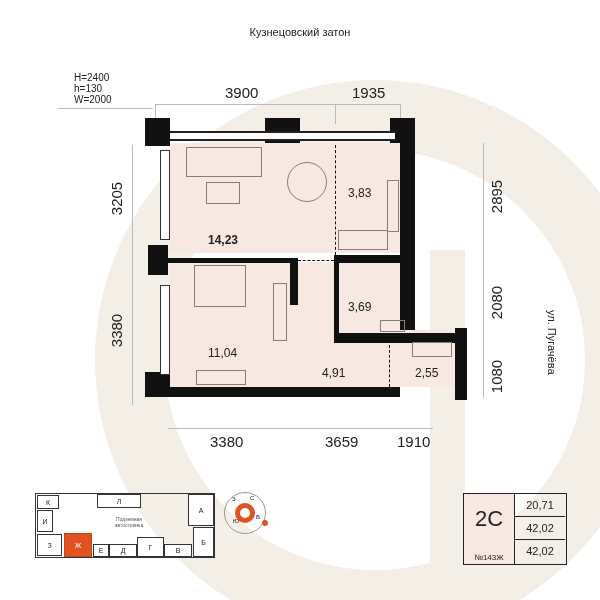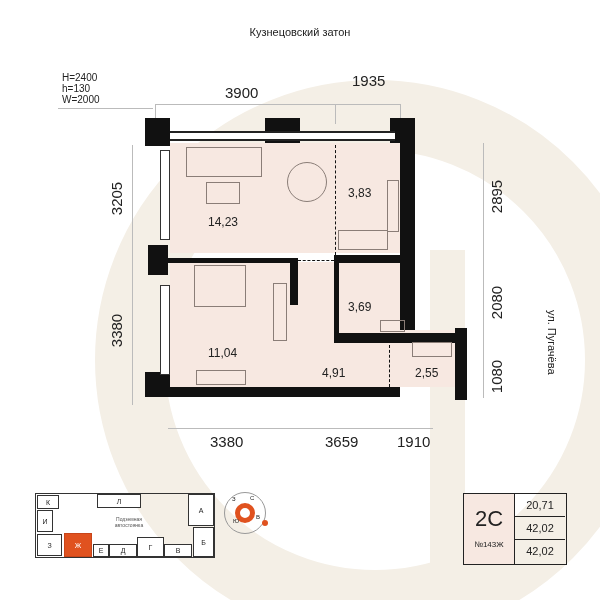--- a/index.html
+++ b/index.html
@@ -2,21 +2,21 @@
 <html><head>
 <meta charset="utf-8">
 <style>
   html,body{margin:0;padding:0;background:#fff;}
   body{width:600px;height:600px;position:relative;overflow:hidden;font-family:"Liberation Sans",sans-serif;color:#222;}
   .abs{position:absolute;}
   .bg-arc{position:absolute;left:95px;top:80px;width:560px;height:560px;border-radius:50%;border:70px solid #f4efe6;box-sizing:border-box;}
   .bg-bar{position:absolute;left:430px;top:250px;width:35px;height:350px;background:#f4efe6;}
   .title{position:absolute;top:26px;left:0;width:600px;text-align:center;font-size:11px;}
   .street{position:absolute;left:558px;top:310px;font-size:11px;transform:rotate(90deg);transform-origin:left top;white-space:nowrap;}
-  .hdim{position:absolute;font-size:10px;line-height:11px;left:62px;top:72px;}
+  .hdim{position:absolute;font-size:10px;line-height:11px;left:74px;top:72px;}
   .dim{position:absolute;font-size:15px;color:#222;}
   .vdim{position:absolute;font-size:15px;transform:rotate(-90deg);transform-origin:center;}
   .line{position:absolute;background:#bbb;}
   .room{position:absolute;background:#f7e8e1;}
   .wall{position:absolute;background:#111;}
   .area{position:absolute;font-size:12px;}
   .furn{position:absolute;border:1px solid #8a7d77;box-sizing:border-box;}
   .dash{position:absolute;border-left:1.5px dashed #111;}
   .dashh{position:absolute;border-top:1.5px dashed #111;}
   .mini{position:absolute;border:1.5px solid #333;box-sizing:border-box;background:#fff;font-size:7px;display:flex;align-items:center;justify-content:center;}
@@ -38,21 +38,21 @@
   <div>h=130</div>
   <div>W=2000</div>
 </div>
 <div class="line" style="left:58px;top:108px;width:95px;height:1px;"></div>
 
 <div class="line" style="left:155px;top:104px;width:245px;height:1px;"></div>
 <div class="line" style="left:155px;top:104px;width:1px;height:20px;"></div>
 <div class="line" style="left:335px;top:104px;width:1px;height:20px;"></div>
 <div class="line" style="left:400px;top:104px;width:1px;height:20px;"></div>
 <div class="dim" style="left:225px;top:84px;">3900</div>
-<div class="dim" style="left:352px;top:72px;">1935</div>
+<div class="dim" style="left:352px;top:84px;">1935</div>
 
 <div class="line" style="left:168px;top:428px;width:265px;height:1px;"></div>
 <div class="dim" style="left:210px;top:433px;">3380</div>
 <div class="dim" style="left:325px;top:433px;">3659</div>
 <div class="dim" style="left:397px;top:433px;">1910</div>
 
 <div class="line" style="left:132px;top:145px;width:1px;height:260px;"></div>
 <div class="vdim" style="left:100px;top:190px;">3205</div>
 <div class="vdim" style="left:100px;top:322px;">3380</div>
 
@@ -91,21 +91,21 @@
   <div class="furn" style="left:206px;top:182px;width:34px;height:22px;"></div>
   <div class="furn" style="left:287px;top:162px;width:40px;height:40px;border-radius:50%;"></div>
   <div class="furn" style="left:387px;top:180px;width:12px;height:52px;"></div>
   <div class="furn" style="left:338px;top:230px;width:50px;height:20px;"></div>
   <div class="furn" style="left:194px;top:265px;width:52px;height:42px;"></div>
   <div class="furn" style="left:273px;top:283px;width:14px;height:58px;"></div>
   <div class="furn" style="left:196px;top:370px;width:50px;height:15px;"></div>
   <div class="furn" style="left:380px;top:320px;width:25px;height:12px;"></div>
   <div class="furn" style="left:412px;top:342px;width:40px;height:15px;"></div>
 
-  <div class="area" style="left:208px;top:215px;">14,23</div>
+  <div class="area" style="left:208px;top:233px;font-weight:bold;">14,23</div>
   <div class="area" style="left:348px;top:186px;">3,83</div>
   <div class="area" style="left:208px;top:346px;">11,04</div>
   <div class="area" style="left:348px;top:300px;">3,69</div>
   <div class="area" style="left:322px;top:366px;">4,91</div>
   <div class="area" style="left:415px;top:366px;">2,55</div>
 </div>
 
 <div>
   <div class="abs" style="left:35px;top:493px;width:180px;height:65px;border:1.5px solid #333;box-sizing:border-box;"></div>
   <div class="mini" style="left:37px;top:495px;width:22px;height:14px;">К</div>
@@ -128,18 +128,18 @@
   <div class="abs" style="left:250px;top:495px;font-size:6px;">С</div>
   <div class="abs" style="left:232px;top:496px;font-size:6px;">З</div>
   <div class="abs" style="left:233px;top:518px;font-size:6px;">Ю</div>
   <div class="abs" style="left:256px;top:514px;font-size:6px;">В</div>
   <div class="abs" style="left:262px;top:520px;width:6px;height:6px;border-radius:50%;background:#e0521f;"></div>
 </div>
 
 <div class="info">
   <div class="info-left">
     <div style="font-size:22px;margin-top:12px;">2С</div>
-    <div style="font-size:8px;margin-top:8px;">№143Ж</div>
+    <div style="font-size:8px;margin-top:21px;">№143Ж</div>
   </div>
   <div class="info-cell" style="top:0;">20,71</div>
   <div class="info-cell" style="top:23px;">42,02</div>
   <div class="info-cell" style="top:46px;border-bottom:none;">42,02</div>
 </div>
 
 </body></html>

